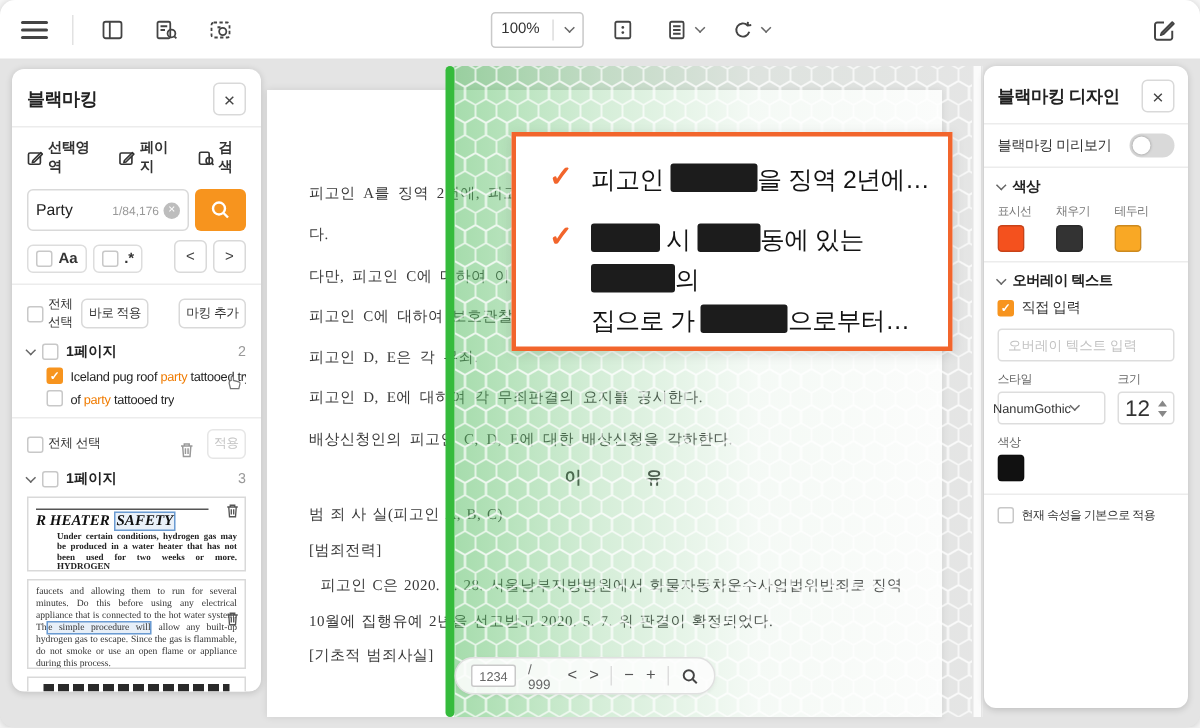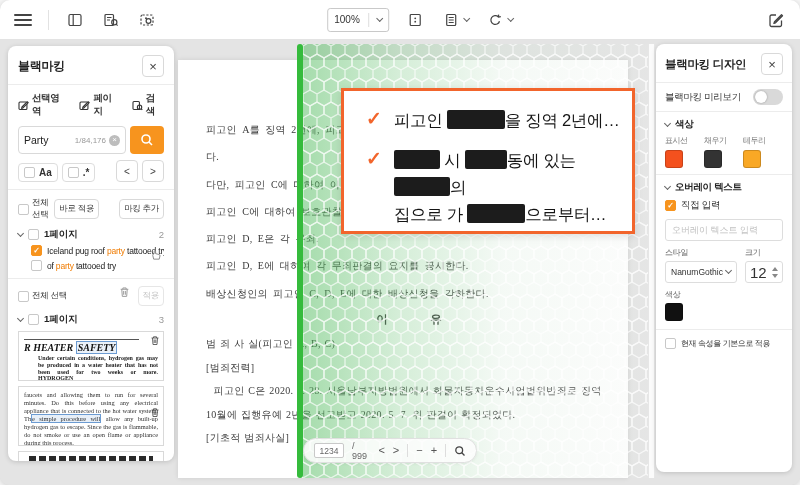--- a/index.html
+++ b/index.html
@@ -126,21 +126,21 @@
   .sw-border{background:#f9a825;}
   .sw-text{background:#111111;}
   .rp-check{display:flex;align-items:center;gap:5px;margin:5px 0;}
   .rp-check .lbl{font-size:9px;color:#333;letter-spacing:-.3px;white-space:nowrap;}
   #overlayInput{width:100%;height:22px;border:1px solid #ddd;border-radius:3px;padding:0 6px;font-size:9px;
                 font-family:"Liberation Sans",sans-serif;color:#333;margin:2px 0 6px;}
   #overlayInput::placeholder{color:#c2c2c2;}
   .field-row{display:flex;gap:6px;align-items:flex-end;margin-bottom:6px;}
   .f-lbl{font-size:8px;color:#666;margin-bottom:3px;letter-spacing:-.3px;}
   .sel-box{width:72px;height:22px;border:1px solid #ddd;border-radius:3px;display:flex;align-items:center;
-           justify-content:space-between;padding:0 5px;cursor:pointer;background:#fff;}
+           justify-content:flex-end;padding:0 17px;cursor:pointer;background:#fff;}
   .sel-box .v{font-size:8.5px;color:#333;}
   .num-box{width:38px;height:22px;border:1px solid #ddd;border-radius:3px;display:flex;align-items:center;
            padding:0 4px;background:#fff;}
   .num-box .v{font-size:15px;color:#333;}
   .spin{margin-left:auto;display:flex;flex-direction:column;gap:3px;cursor:pointer;}
   .spin i{display:block;width:0;height:0;border-left:3px solid transparent;border-right:3px solid transparent;}
   .spin .up{border-bottom:4px solid #888;}
   .spin .dn{border-top:4px solid #888;}
   svg{display:block;}
 </style>
@@ -378,21 +378,21 @@
         </span>
       </div>
       <div class="res-row">
         <span class="cb"></span>
         <span class="res-txt"><span>of </span><span class="hl-orange">party</span><span> tattooed try</span></span>
       </div>
       <hr class="p-div">
       <div class="bulk-row">
         <span class="cb"></span>
         <span class="lbl">전체 선택</span>
-        <span style="margin-left:auto;display:flex;gap:8px;align-items:flex-start">
+        <span style="margin-left:auto;display:flex;gap:8px;align-items:flex-end">
           <span class="trash" style="position:static">
             <svg width="11" height="12" viewBox="0 0 10 11" fill="none" stroke="#999" stroke-width="0.9">
                 <path d="M1.5 3 h7 M3.5 3 V1.8 h3 V3 M2.5 3 l.5 6.5 h4 l.5-6.5 M4.2 4.5 v3.5 M5.8 4.5 v3.5"></path>
               </svg>
           </span>
           <span class="lp-btn disabled">적용</span>
         </span>
       </div>
       <div class="sect-row">
         <span class="chv"></span>

